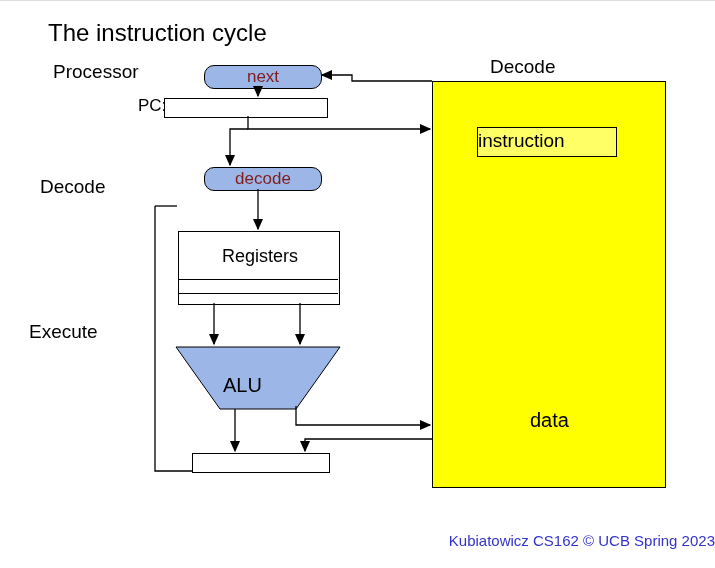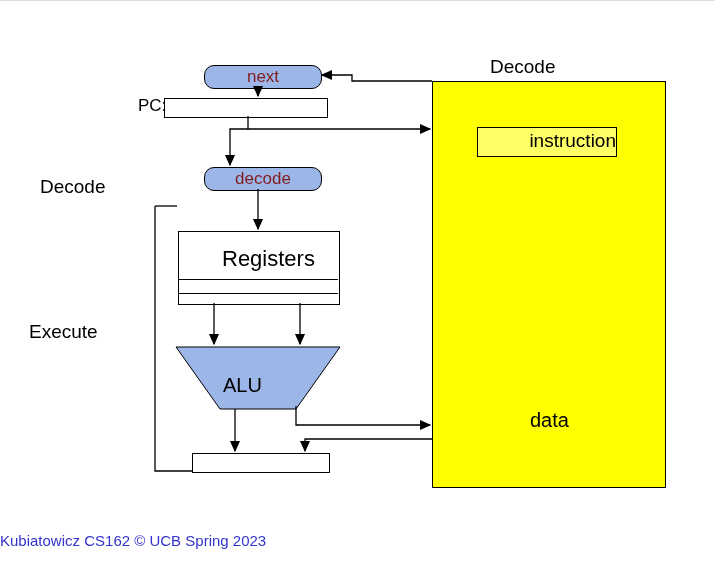--- a/index.html
+++ b/index.html
@@ -20,36 +20,36 @@
     left: 48px; top: 18px;
     font-size: 24px;
     color: #000;
   }
   .lbl {
     font-size: 19px;
     color: #000;
   }
   .footer {
     left: 0; right: 0; bottom: 20px;
-    text-align: left;
+    text-align: right;
     color: #3333cc;
     font-size: 15px;
   }
   .memory {
     left: 432px; top: 80px;
     width: 232px; height: 405px;
     background: #ffff00;
     border: 1.5px solid #000;
   }
   .instr-box {
     left: 477px; top: 126px;
     width: 138px; height: 28px;
     background: #ffff66;
     border: 1.5px solid #000;
-    text-align: right;
+    text-align: left;
     font-size: 19px;
     line-height: 26px;
     color:#000;
   }
   .data-text { left: 530px; top: 408px; font-size: 20px; color: #000; }
 
   .round-blue {
     background: #9db6e8;
     border: 1px solid #000;
     border-radius: 10px;
@@ -67,41 +67,43 @@
     background: #fff;
   }
   .pc-lbl { left: 138px; top: 95px; font-size: 17px; }
 
   .reg-box {
     left: 178px; top: 230px;
     width: 160px; height: 72px;
     border: 1px solid #000;
     background: #fff;
   }
-  .reg-lbl { left: 222px; top: 245px; font-size: 22px; }
+  .reg-lbl { left: 222px; top: 245px; font-size: 18px; }
   .reg-line1 { left: 178px; top: 278px; width: 160px; height:0; border-top:1px solid #000;}
   .reg-line2 { left: 178px; top: 292px; width: 160px; height:0; border-top:1px solid #000;}
 
   .alu-lbl { left: 223px; top: 373px; font-size: 20px; color:#000; }
 
   .out-rect {
     left: 192px; top: 452px;
     width: 136px; height: 18px;
     border: 1px solid #000;
     background: #fff;
   }
 
   svg { position:absolute; left:0; top:0; }
 </style>
 </head>
 <body>
 
 <div class="stage">
 
+  <div class="abs title">The instruction cycle</div>
 
+  <div class="abs lbl" style="left:53px; top:60px;">Processor</div>
   <div class="abs lbl" style="left:490px; top:55px;">Decode</div>
   <div class="abs lbl" style="left:40px; top:175px;">Decode</div>
   <div class="abs lbl" style="left:29px; top:320px;">Execute</div>
 
   <div class="abs memory"></div>
   <div class="abs instr-box">instruction</div>
   <div class="abs data-text">data</div>
 
   <div class="abs round-blue next">next</div>
   <div class="abs round-blue decode">decode</div>

